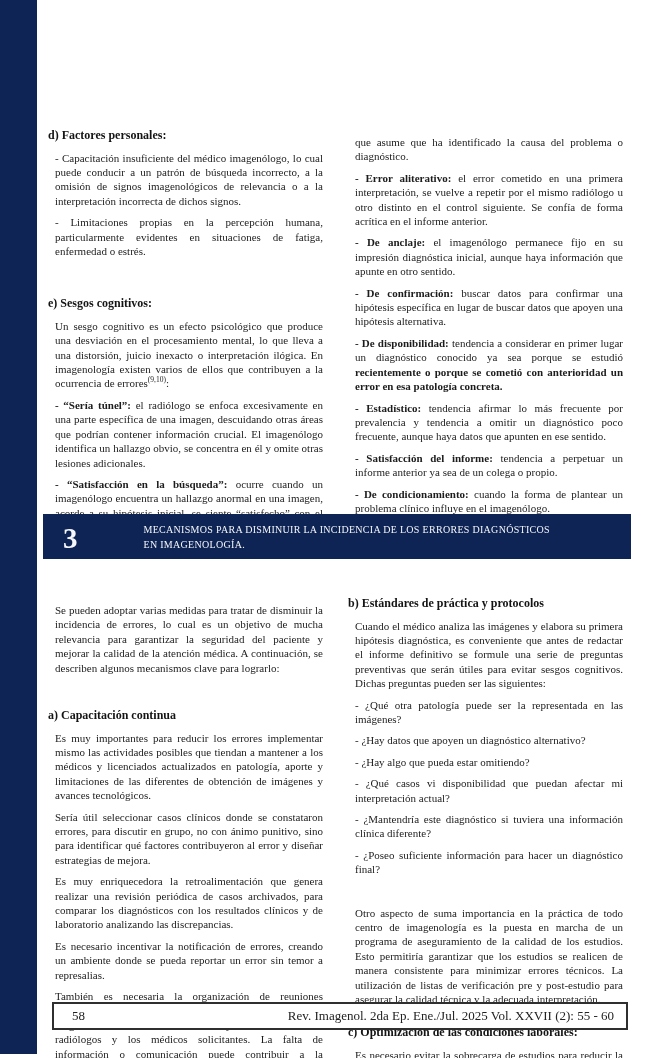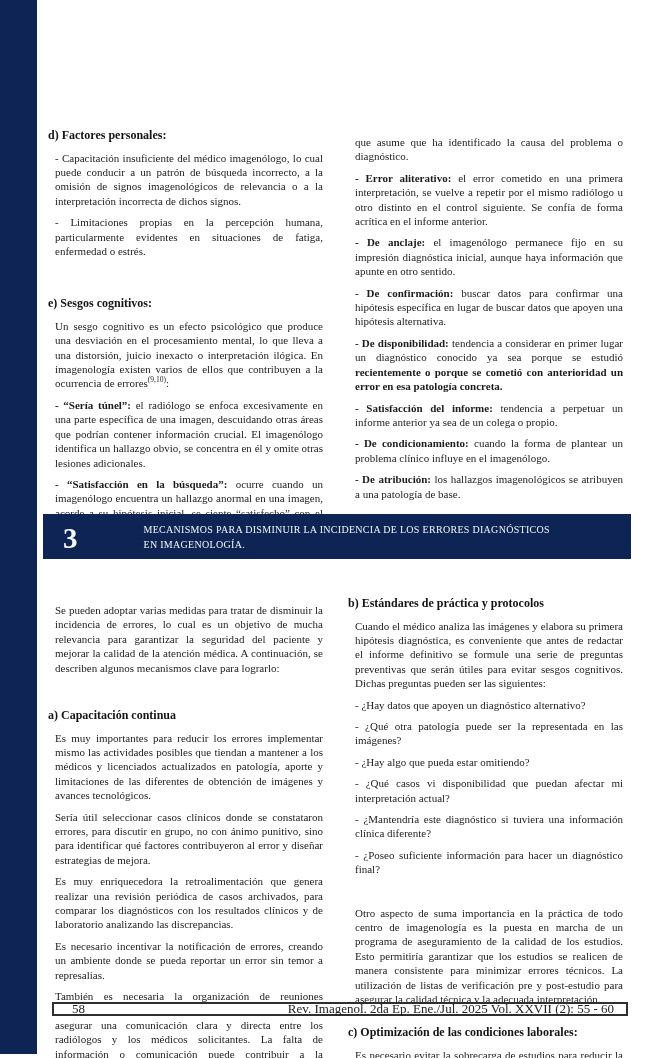--- a/index.html
+++ b/index.html
@@ -37,21 +37,21 @@
     padding:0 10px 0 20px;
   }
   .banner-num{
     font-size:29px;font-weight:bold;line-height:1;
     margin-right:20px;transform:translateY(2px);
   }
   .banner-title{
     font-size:10px;line-height:15px;letter-spacing:0.3px;margin-left:46px;
   }
   .footer{
-    position:absolute;left:52px;top:1002px;width:576px;height:14px;
+    position:absolute;left:52px;top:1002px;width:576px;height:28px;
     box-sizing:border-box;border:2px solid #2f2f2f;
     display:flex;align-items:center;justify-content:space-between;
     padding:0 12px 0 18px;
     font-size:13px;color:#222;background:#fff;
   }
 </style>
 </head>
 <body>
 
 <div class="page">
@@ -68,20 +68,21 @@
         <p><span>Un sesgo cognitivo es un efecto psicológico que produce una desviación en el procesamiento mental, lo que lleva a una distorsión, juicio inexacto o interpretación ilógica. En imagenología existen varios de ellos que contribuyen a la ocurrencia de errores</span><sup>(9,10)</sup><span>:</span></p>
         <p><span class="b">- “Sería túnel”: </span><span>el radiólogo se enfoca excesivamente en una parte específica de una imagen, descuidando otras áreas que podrían contener información crucial. El imagenólogo identifica un hallazgo obvio, se concentra en él y omite otras lesiones adicionales.</span></p>
         <p><span class="b">- “Satisfacción en la búsqueda”: </span><span>ocurre cuando un imagenólogo encuentra un hallazgo anormal en una imagen, acorde a su hipótesis inicial, se siente “satisfecho” con el hallazgo y deja de buscar otras posibles anomalías ya</span></p>
       </div>
     <div class="col">
         <p><span>que asume que ha identificado la causa del problema o diagnóstico.</span></p>
         <p><span class="b">- Error aliterativo: </span><span>el error cometido en una primera interpretación, se vuelve a repetir por el mismo radiólogo u otro distinto en el control siguiente. Se confía de forma acrítica en el informe anterior.</span></p>
         <p><span class="b">- De anclaje: </span><span>el imagenólogo permanece fijo en su impresión diagnóstica inicial, aunque haya información que apunte en otro sentido.</span></p>
         <p><span class="b">- De confirmación: </span><span>buscar datos para confirmar una hipótesis específica en lugar de buscar datos que apoyen una hipótesis alternativa.</span></p>
         <p><span class="b">- De disponibilidad: </span><span>tendencia a considerar en primer lugar un diagnóstico conocido ya sea porque se estudió </span><span class="b">recientemente o porque se cometió con anterioridad un error en esa patología concreta.</span></p>
+        <p><span class="b">- Estadístico: </span><span>tendencia afirmar lo más frecuente por prevalencia y tendencia a omitir un diagnóstico poco frecuente, aunque haya datos que apunten en ese sentido.</span></p>
         <p><span class="b">- Satisfacción del informe: </span><span>tendencia a perpetuar un informe anterior ya sea de un colega o propio.</span></p>
         <p><span class="b">- De condicionamiento: </span><span>cuando la forma de plantear un problema clínico influye en el imagenólogo.</span></p>
         <p><span class="b">- De atribución: </span><span>los hallazgos imagenológicos se atribuyen a una patología de base.</span></p>
       </div>
   </div>
 
   <div class="banner">
     <div class="banner-num">3</div>
     <div class="banner-title">
       <div>MECANISMOS PARA DISMINUIR LA INCIDENCIA DE LOS ERRORES DIAGNÓSTICOS</div>
@@ -96,22 +97,22 @@
         <div class="h">a) Capacitación continua</div>
         <p><span>Es muy importantes para reducir los errores implementar mismo las actividades posibles que tiendan a mantener a los médicos y licenciados actualizados en patología, aporte y limitaciones de las diferentes de obtención de imágenes y avances tecnológicos.</span></p>
         <p><span>Sería útil seleccionar casos clínicos donde se constataron errores, para discutir en grupo, no con ánimo punitivo, sino para identificar qué factores contribuyeron al error y diseñar estrategias de mejora.</span></p>
         <p><span>Es muy enriquecedora la retroalimentación que genera realizar una revisión periódica de casos archivados, para comparar los diagnósticos con los resultados clínicos y de laboratorio analizando las discrepancias.</span></p>
         <p><span>Es necesario incentivar la notificación de errores, creando un ambiente donde se pueda reportar un error sin temor a represalias.</span></p>
         <p><span>También es necesaria la organización de reuniones interdisciplinarias para la discusión de casos clínicos y asegurar una comunicación clara y directa entre los radiólogos y los médicos solicitantes. La falta de información o comunicación puede contribuir a la ocurrencia de errores.</span></p>
       </div>
     <div class="col">
         <div class="h">b) Estándares de práctica y protocolos</div>
         <p><span>Cuando el médico analiza las imágenes y elabora su primera hipótesis diagnóstica, es conveniente que antes de redactar el informe definitivo se formule una serie de preguntas preventivas que serán útiles para evitar sesgos cognitivos. Dichas preguntas pueden ser las siguientes:</span></p>
+        <p><span>- ¿Qué otra patología puede ser la representada en las imágenes?</span></p>
         <p><span>- ¿Hay datos que apoyen un diagnóstico alternativo?</span></p>
-        <p><span>- ¿Qué otra patología puede ser la representada en las imágenes?</span></p>
         <p><span>- ¿Hay algo que pueda estar omitiendo?</span></p>
         <p><span>- ¿Qué casos vi disponibilidad que puedan afectar mi interpretación actual?</span></p>
         <p><span>- ¿Mantendría este diagnóstico si tuviera una información clínica diferente?</span></p>
         <p><span>- ¿Poseo suficiente información para hacer un diagnóstico final?</span></p>
         <div class="sp" style="height: 15px;"></div>
         <p><span>Otro aspecto de suma importancia en la práctica de todo centro de imagenología es la puesta en marcha de un programa de aseguramiento de la calidad de los estudios. Esto permitiría garantizar que los estudios se realicen de manera consistente para minimizar errores técnicos. La utilización de listas de verificación pre y post-estudio para asegurar la calidad técnica y la adecuada interpretación.</span></p>
         <div class="sp" style="height: 12px;"></div>
         <div class="h">c) Optimización de las condiciones laborales:</div>
         <p><span>Es necesario evitar la sobrecarga de estudios para reducir la fatiga cognitiva, que puede llevar a errores. Se debe</span></p>
       </div>

